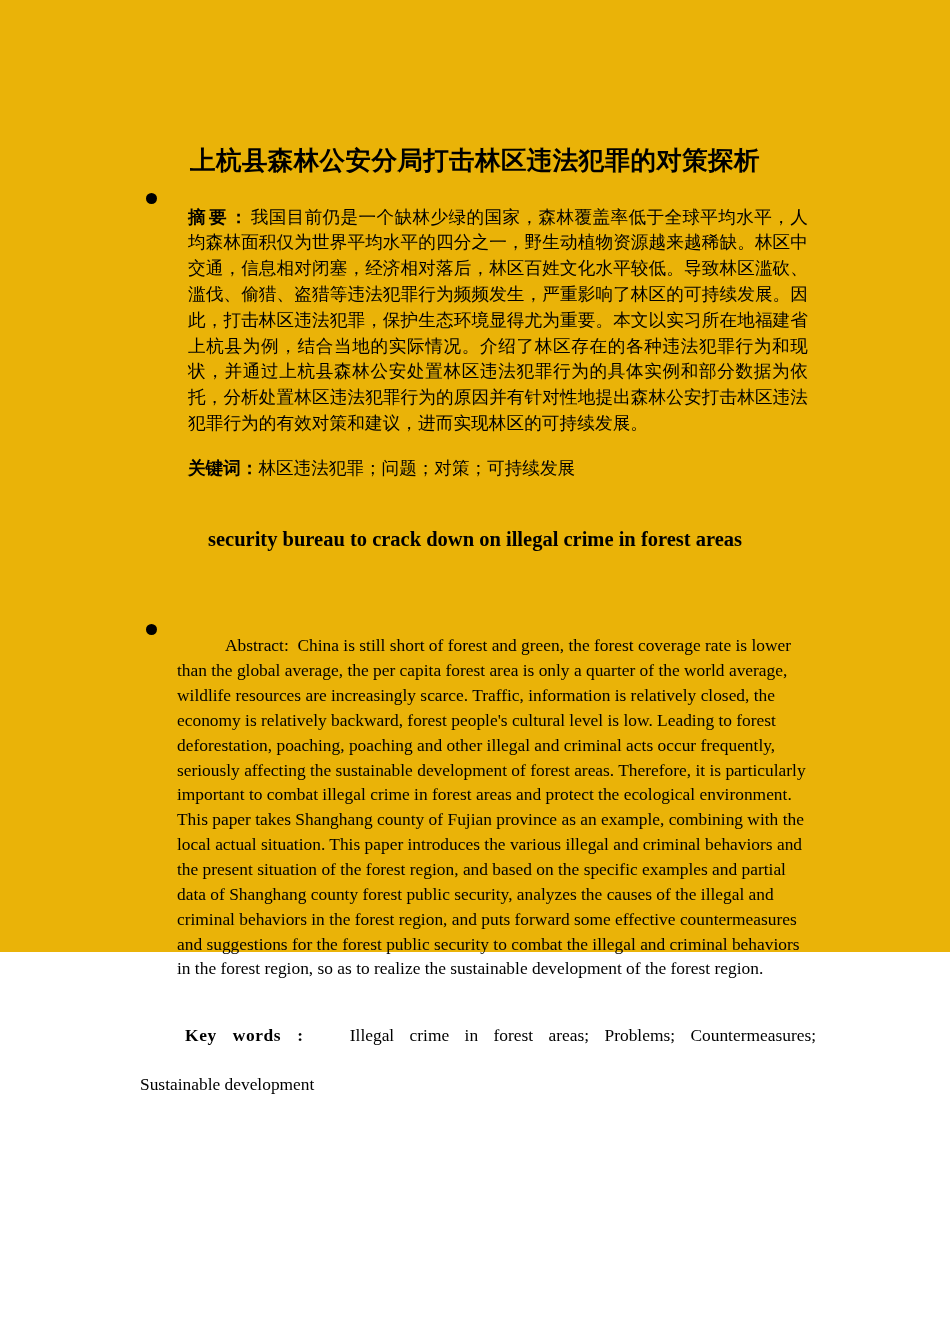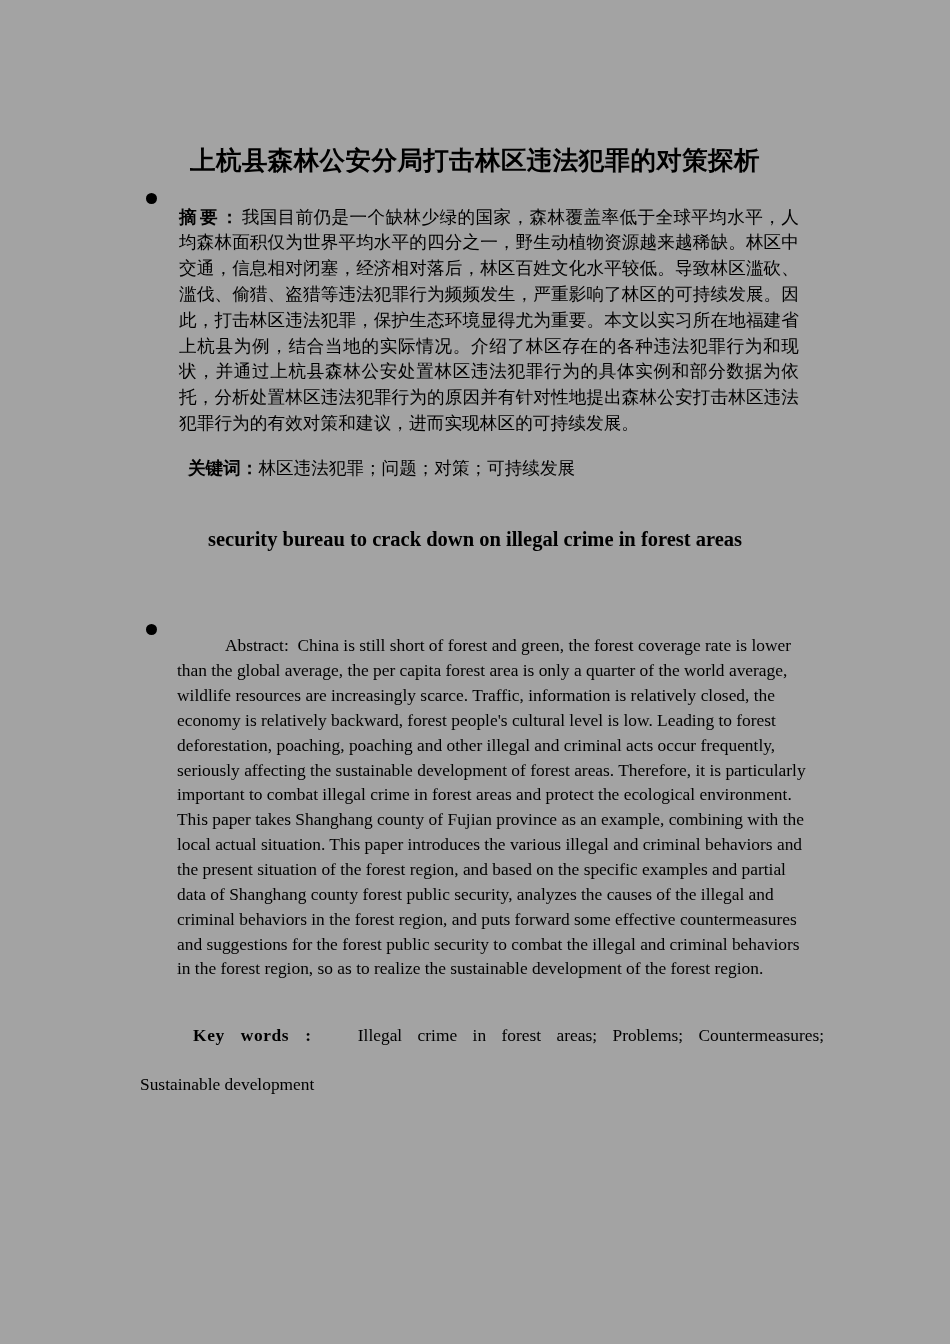--- a/index.html
+++ b/index.html
@@ -14,22 +14,22 @@
     overflow: hidden;
     color: #000000;
     font-family: "Liberation Serif", "DejaVu Serif", serif;
     -webkit-font-smoothing: antialiased;
   }
 
   .page {
     position: absolute;
     left: 0; top: 0;
     width: 950px;
-    height: 1344px;
-    background: #a3a3a3;
+    height: 952px;
+    background: #eab308;
   }
 
   
   .cn-title {
     position: absolute;
     left: 0;
     top: 126px;
     width: 950px;
     text-align: center;
     font-family: "DejaVu Sans", "Liberation Sans", sans-serif;
@@ -50,21 +50,21 @@
   .cn-bullet {
     position: absolute;
     left: 0px;
     top: 7px;
     width: 11px;
     height: 11px;
     border-radius: 50%;
     background: #000;
   }
   .cn-body {
-    margin-left: 33px;
+    margin-left: 42px;
     width: 620px;
     font-family: "DejaVu Serif", "Liberation Serif", serif;
     font-size: 17.6px;
     line-height: 25.8px;
     text-align: justify;
     text-justify: inter-character;
     letter-spacing: 0.1px;
   }
   .cn-body .lbl {
     font-weight: bold;
@@ -127,21 +127,21 @@
     line-height: 24.85px;
     text-align: left;
   }
   .en-body .lbl {
     font-weight: normal;
     margin-left: 48px;
   }
 
   .en-keywords {
     position: absolute;
-    left: 193px;
+    left: 185px;
     top: 1006px;
     width: 631px;
     font-family: "Liberation Serif", "DejaVu Serif", serif;
     font-size: 17.4px;
     line-height: 24.85px;
     text-align: justify;
     text-align-last: justify;
   }
   .en-keywords .lbl {
     font-weight: bold;

